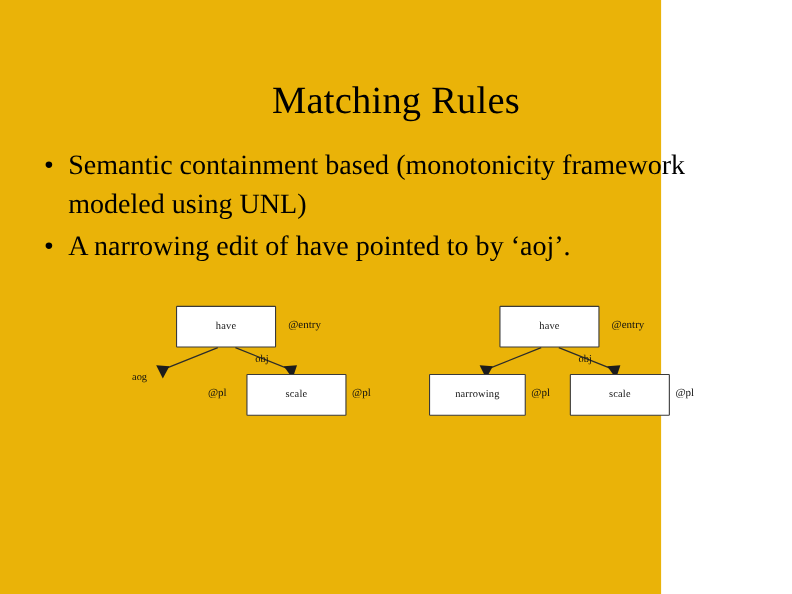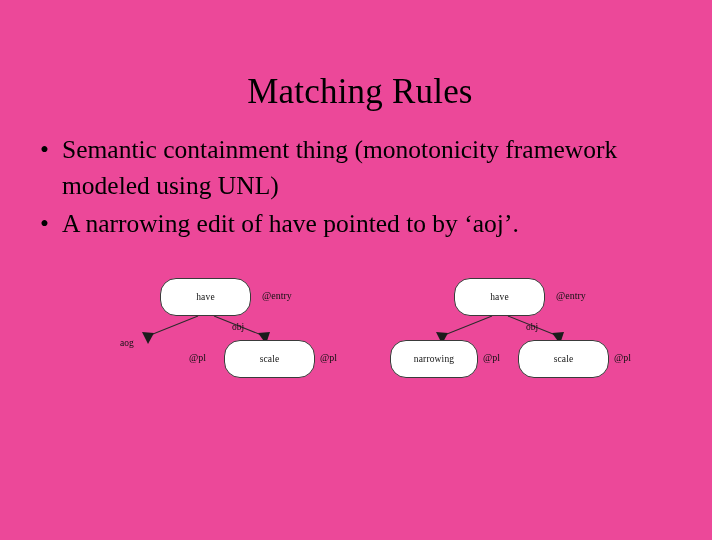--- a/index.html
+++ b/index.html
@@ -12,23 +12,23 @@
     height: 540px;
     position: relative;
     overflow: hidden;
     font-family: "Liberation Serif", "DejaVu Serif", serif;
     color: #000000;
   }
 
   .slide {
     position: absolute;
     left: 0; top: 0;
-    width: 712px;
+    width: 601px;
     height: 540px;
-    background: #ec4899;
+    background: #eab308;
   }
 
   
   .slide-title {
     position: absolute;
     left: 0;
     top: 48px;
     width: 720px;
     text-align: center;
     font-size: 35px;
@@ -78,21 +78,21 @@
     width: 258px;
     height: 130px;
   }
   .graph-left  { left: 0px; }
   .graph-right { left: 294px; }
 
   .node {
     position: absolute;
     box-sizing: border-box;
     border: 1px solid #3a3a3a;
-    border-radius: 16px;
+    border-radius: 1px;
     background: #ffffff;
     display: flex;
     align-items: center;
     justify-content: center;
     font-size: 9.5px;
     line-height: 11px;
     color: #111111;
     letter-spacing: 0.15px;
   }
   .node-root {
@@ -148,21 +148,21 @@
 </head>
 <body>
 
 <div class="slide">
 
   <h1 class="slide-title">Matching Rules</h1>
 
   <ul class="body-list">
     <li class="bullet-item">
       <span class="bullet-dot">•</span>
-      <span>Semantic containment thing (monotonicity framework modeled using UNL)</span>
+      <span>Semantic containment based (monotonicity framework modeled using UNL)</span>
     </li>
     <li class="bullet-item">
       <span class="bullet-dot">•</span>
       <span>A narrowing edit of have pointed to by ‘aoj’.</span>
     </li>
   </ul>
 
   <div class="figure-wrap">
 
     <div class="graph graph-left">

